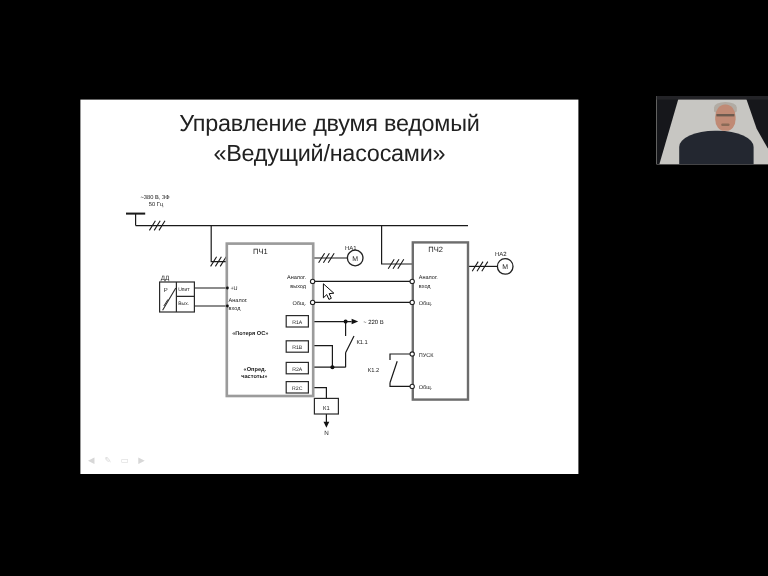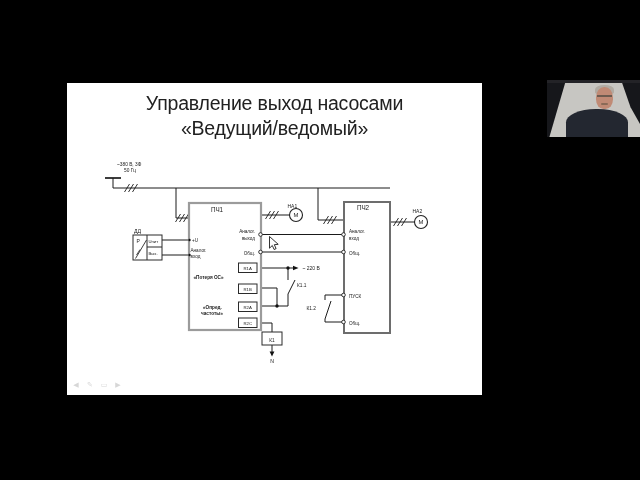--- a/index.html
+++ b/index.html
@@ -32,22 +32,22 @@
   .cam .mustache{position:absolute;left:54px;top:23px;width:7px;height:2px;background:#8a6a57;border-radius:2px;}
 </style>
 </head>
 <body>
 
 <div class="screen">
 
   <div class="slide"></div>
 
   <div class="title">
-    <div>Управление выход насосами</div>
-    <div>«Ведущий/ведомый»</div>
+    <div>Управление двумя ведомый</div>
+    <div>«Ведущий/насосами»</div>
   </div>
 
   <svg class="schem" width="640" height="480" viewBox="0 0 640 480">
 
     <g stroke="#1a1a1a" stroke-width="1" fill="none">
       <path d="M105,178 H121" stroke-width="1.7"></path>
       <path d="M113,178 V188"></path>
       <path d="M113,188 H390"></path>
       <path d="M176,188 V218 H189"></path>
       <path d="M318,188 V220 H344"></path>

